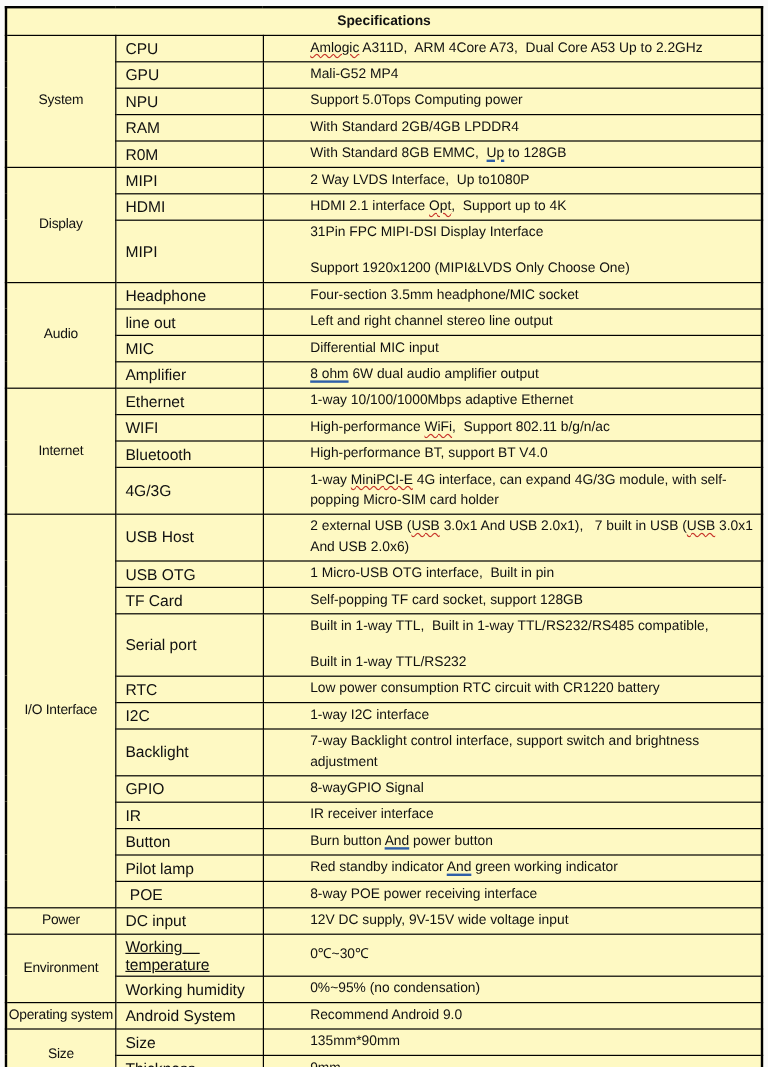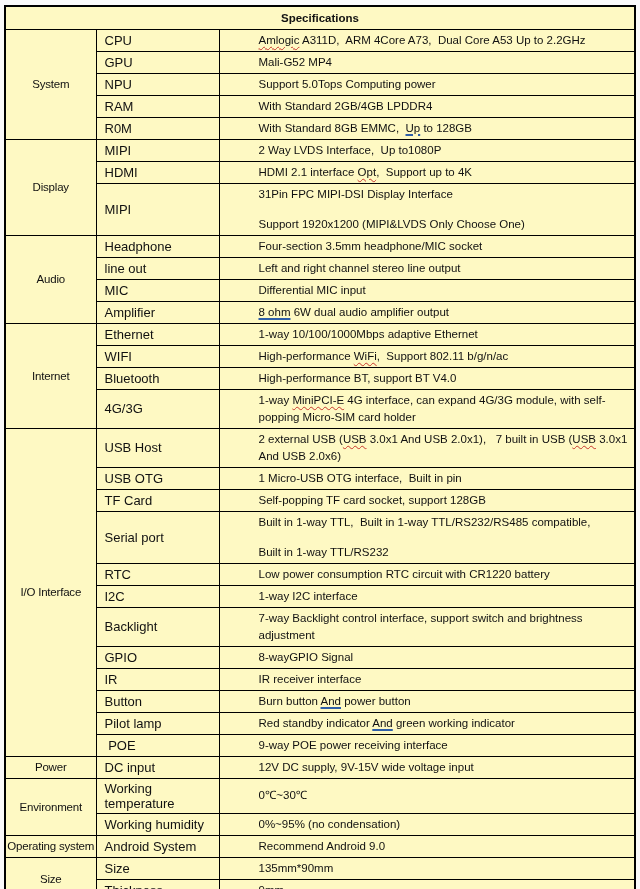--- a/index.html
+++ b/index.html
@@ -243,33 +243,33 @@
         </tr>
         <tr>
           <td class="label-cell">Pilot lamp</td>
           <td class="value-cell">
             <div class="vline"><span>Red standby indicator </span><span class="mark-blue">And</span><span> green working indicator</span></div>
           </td>
         </tr>
         <tr>
           <td class="label-cell"> POE</td>
           <td class="value-cell">
-            <div class="vline"><span>9-way POE power receiving interface</span></div>
+            <div class="vline"><span>8-way POE power receiving interface</span></div>
           </td>
         </tr>
         <tr>
           <td class="cat-cell" rowspan="1">Power</td>
           <td class="label-cell">DC input</td>
           <td class="value-cell">
             <div class="vline"><span>12V DC supply, 9V-15V wide voltage input</span></div>
           </td>
         </tr>
         <tr>
           <td class="cat-cell" rowspan="2">Environment</td>
-          <td class="label-cell" style="height: 31px;">Working    temperature</td>
+          <td class="label-cell" style="height: 31px; text-decoration: underline;">Working    temperature</td>
           <td class="value-cell">
             <div class="vline"><span>0℃~30℃</span></div>
           </td>
         </tr>
         <tr>
           <td class="label-cell">Working humidity</td>
           <td class="value-cell">
             <div class="vline"><span>0%~95% (no condensation)</span></div>
           </td>
         </tr>

